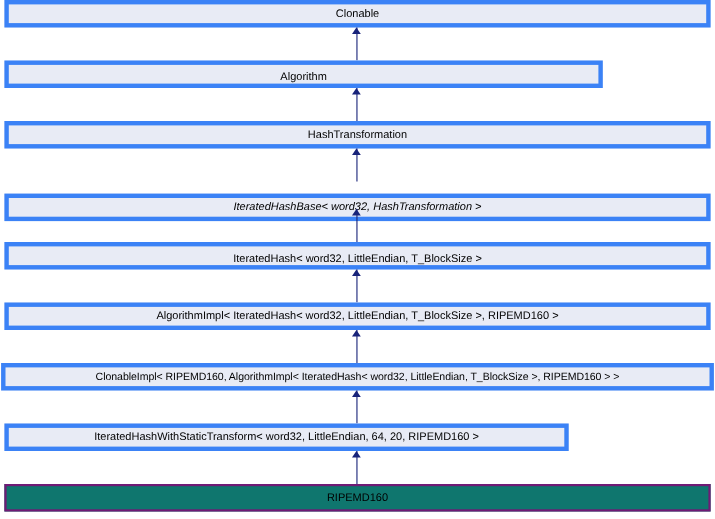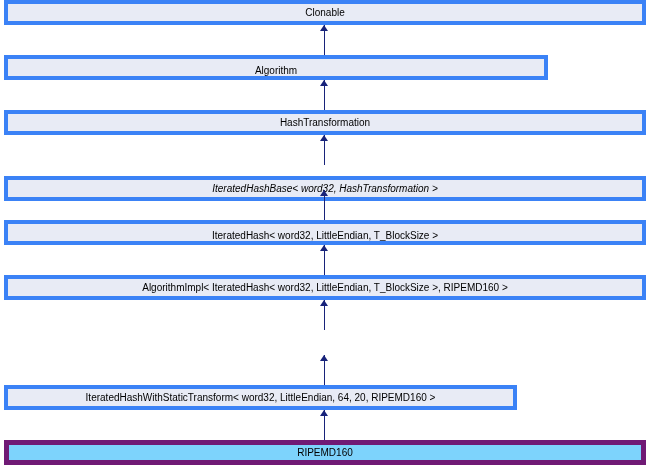--- a/index.html
+++ b/index.html
@@ -31,22 +31,22 @@
     border: 4px solid #3b82f6;
     display: flex;
     align-items: center;
     justify-content: center;
     overflow: hidden;
   }
   .node.wide {
     
   }
   .node.current {
-    background: #7dd3fc;
-    border: 5px solid #701a75;
+    background: #0f766e;
+    border: 2px solid #701a75;
   }
 
   .node-label {
     font-family: "Liberation Sans", sans-serif;
     font-size: 10px;
     line-height: 11px;
     color: #000000;
     white-space: nowrap;
     letter-spacing: 0px;
     text-align: center;
@@ -113,20 +113,23 @@
   <div class="edge" style="top:245px; height:30px;"></div>
   <div class="arrowhead" style="top:245px;"></div>
 
   <div class="node" style="left:4px; top:275px; width:642px;">
     <span class="node-label">AlgorithmImpl&lt; IteratedHash&lt; word32, LittleEndian, T_BlockSize &gt;, RIPEMD160 &gt;</span>
   </div>
 
   <div class="edge" style="top:300px; height:30px;"></div>
   <div class="arrowhead" style="top:300px;"></div>
 
+  <div class="node wide squeeze" style="left:1px; top:330px; width:648px;">
+    <span class="node-label">ClonableImpl&lt; RIPEMD160, AlgorithmImpl&lt; IteratedHash&lt; word32, LittleEndian, T_BlockSize &gt;, RIPEMD160 &gt; &gt;</span>
+  </div>
 
   <div class="edge" style="top:355px; height:30px;"></div>
   <div class="arrowhead" style="top:355px;"></div>
 
   <div class="node" style="left:4px; top:385px; width:513px;">
     <span class="node-label">IteratedHashWithStaticTransform&lt; word32, LittleEndian, 64, 20, RIPEMD160 &gt;</span>
   </div>
 
   <div class="edge" style="top:410px; height:30px;"></div>
   <div class="arrowhead" style="top:410px;"></div>

